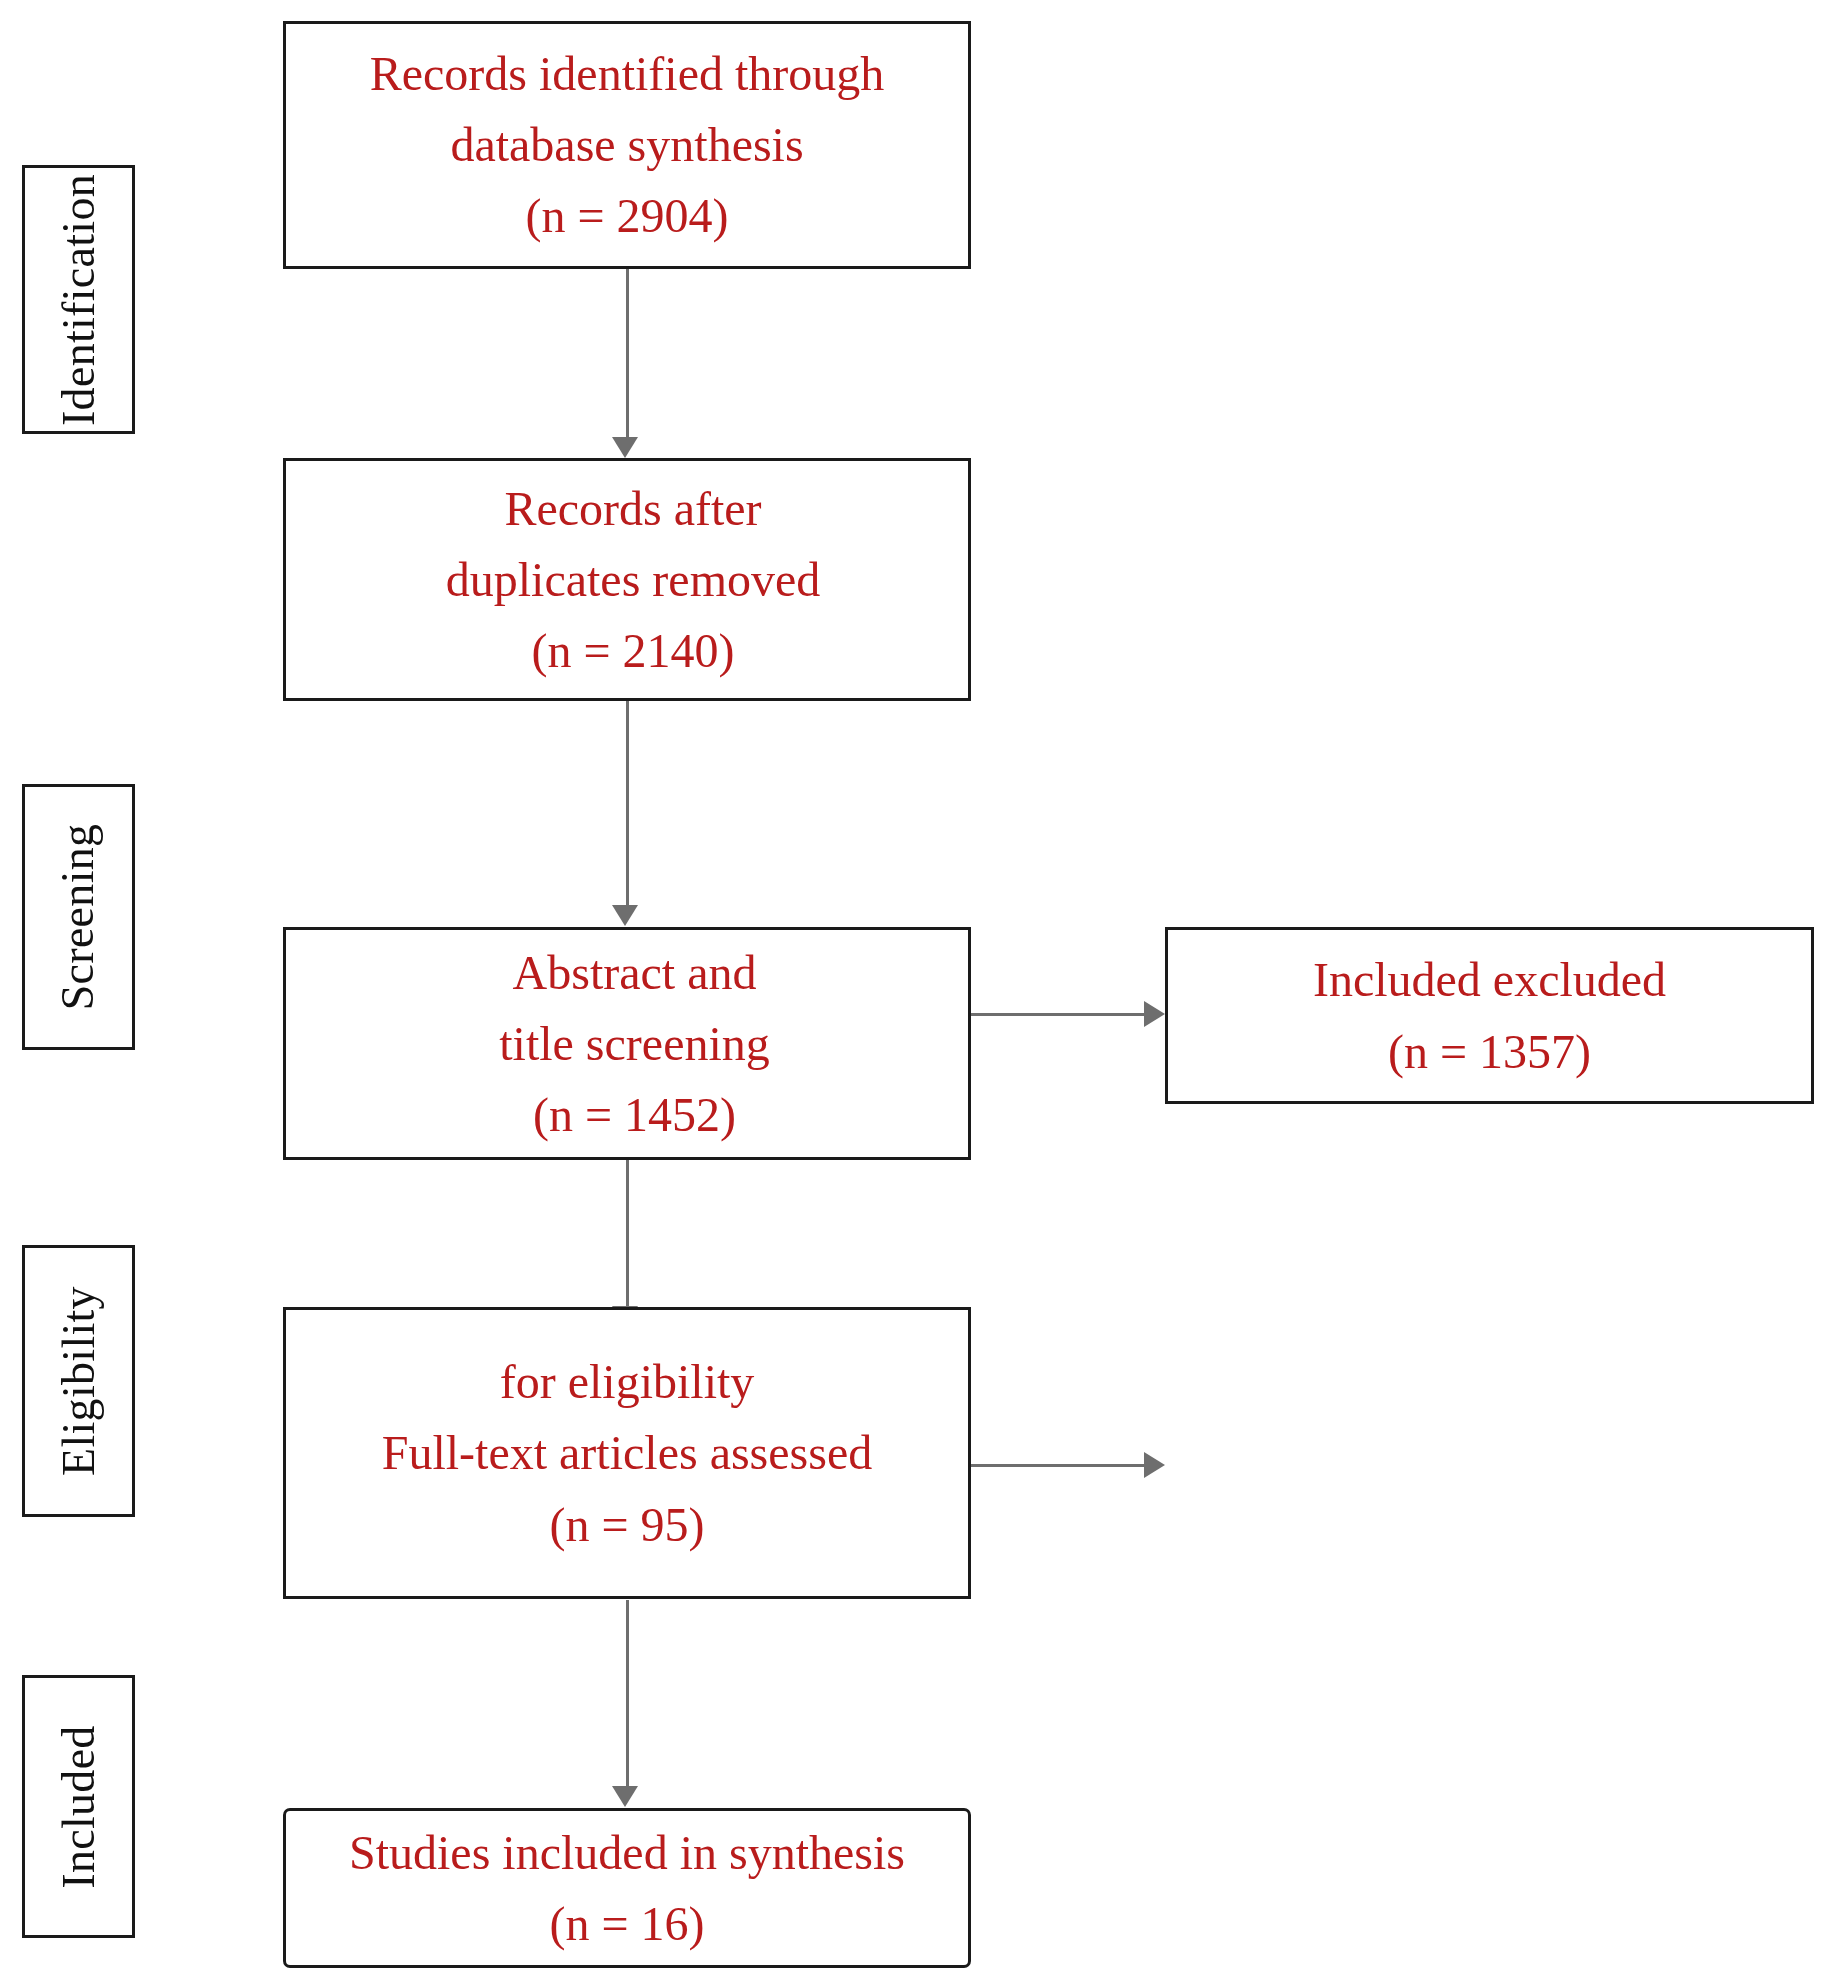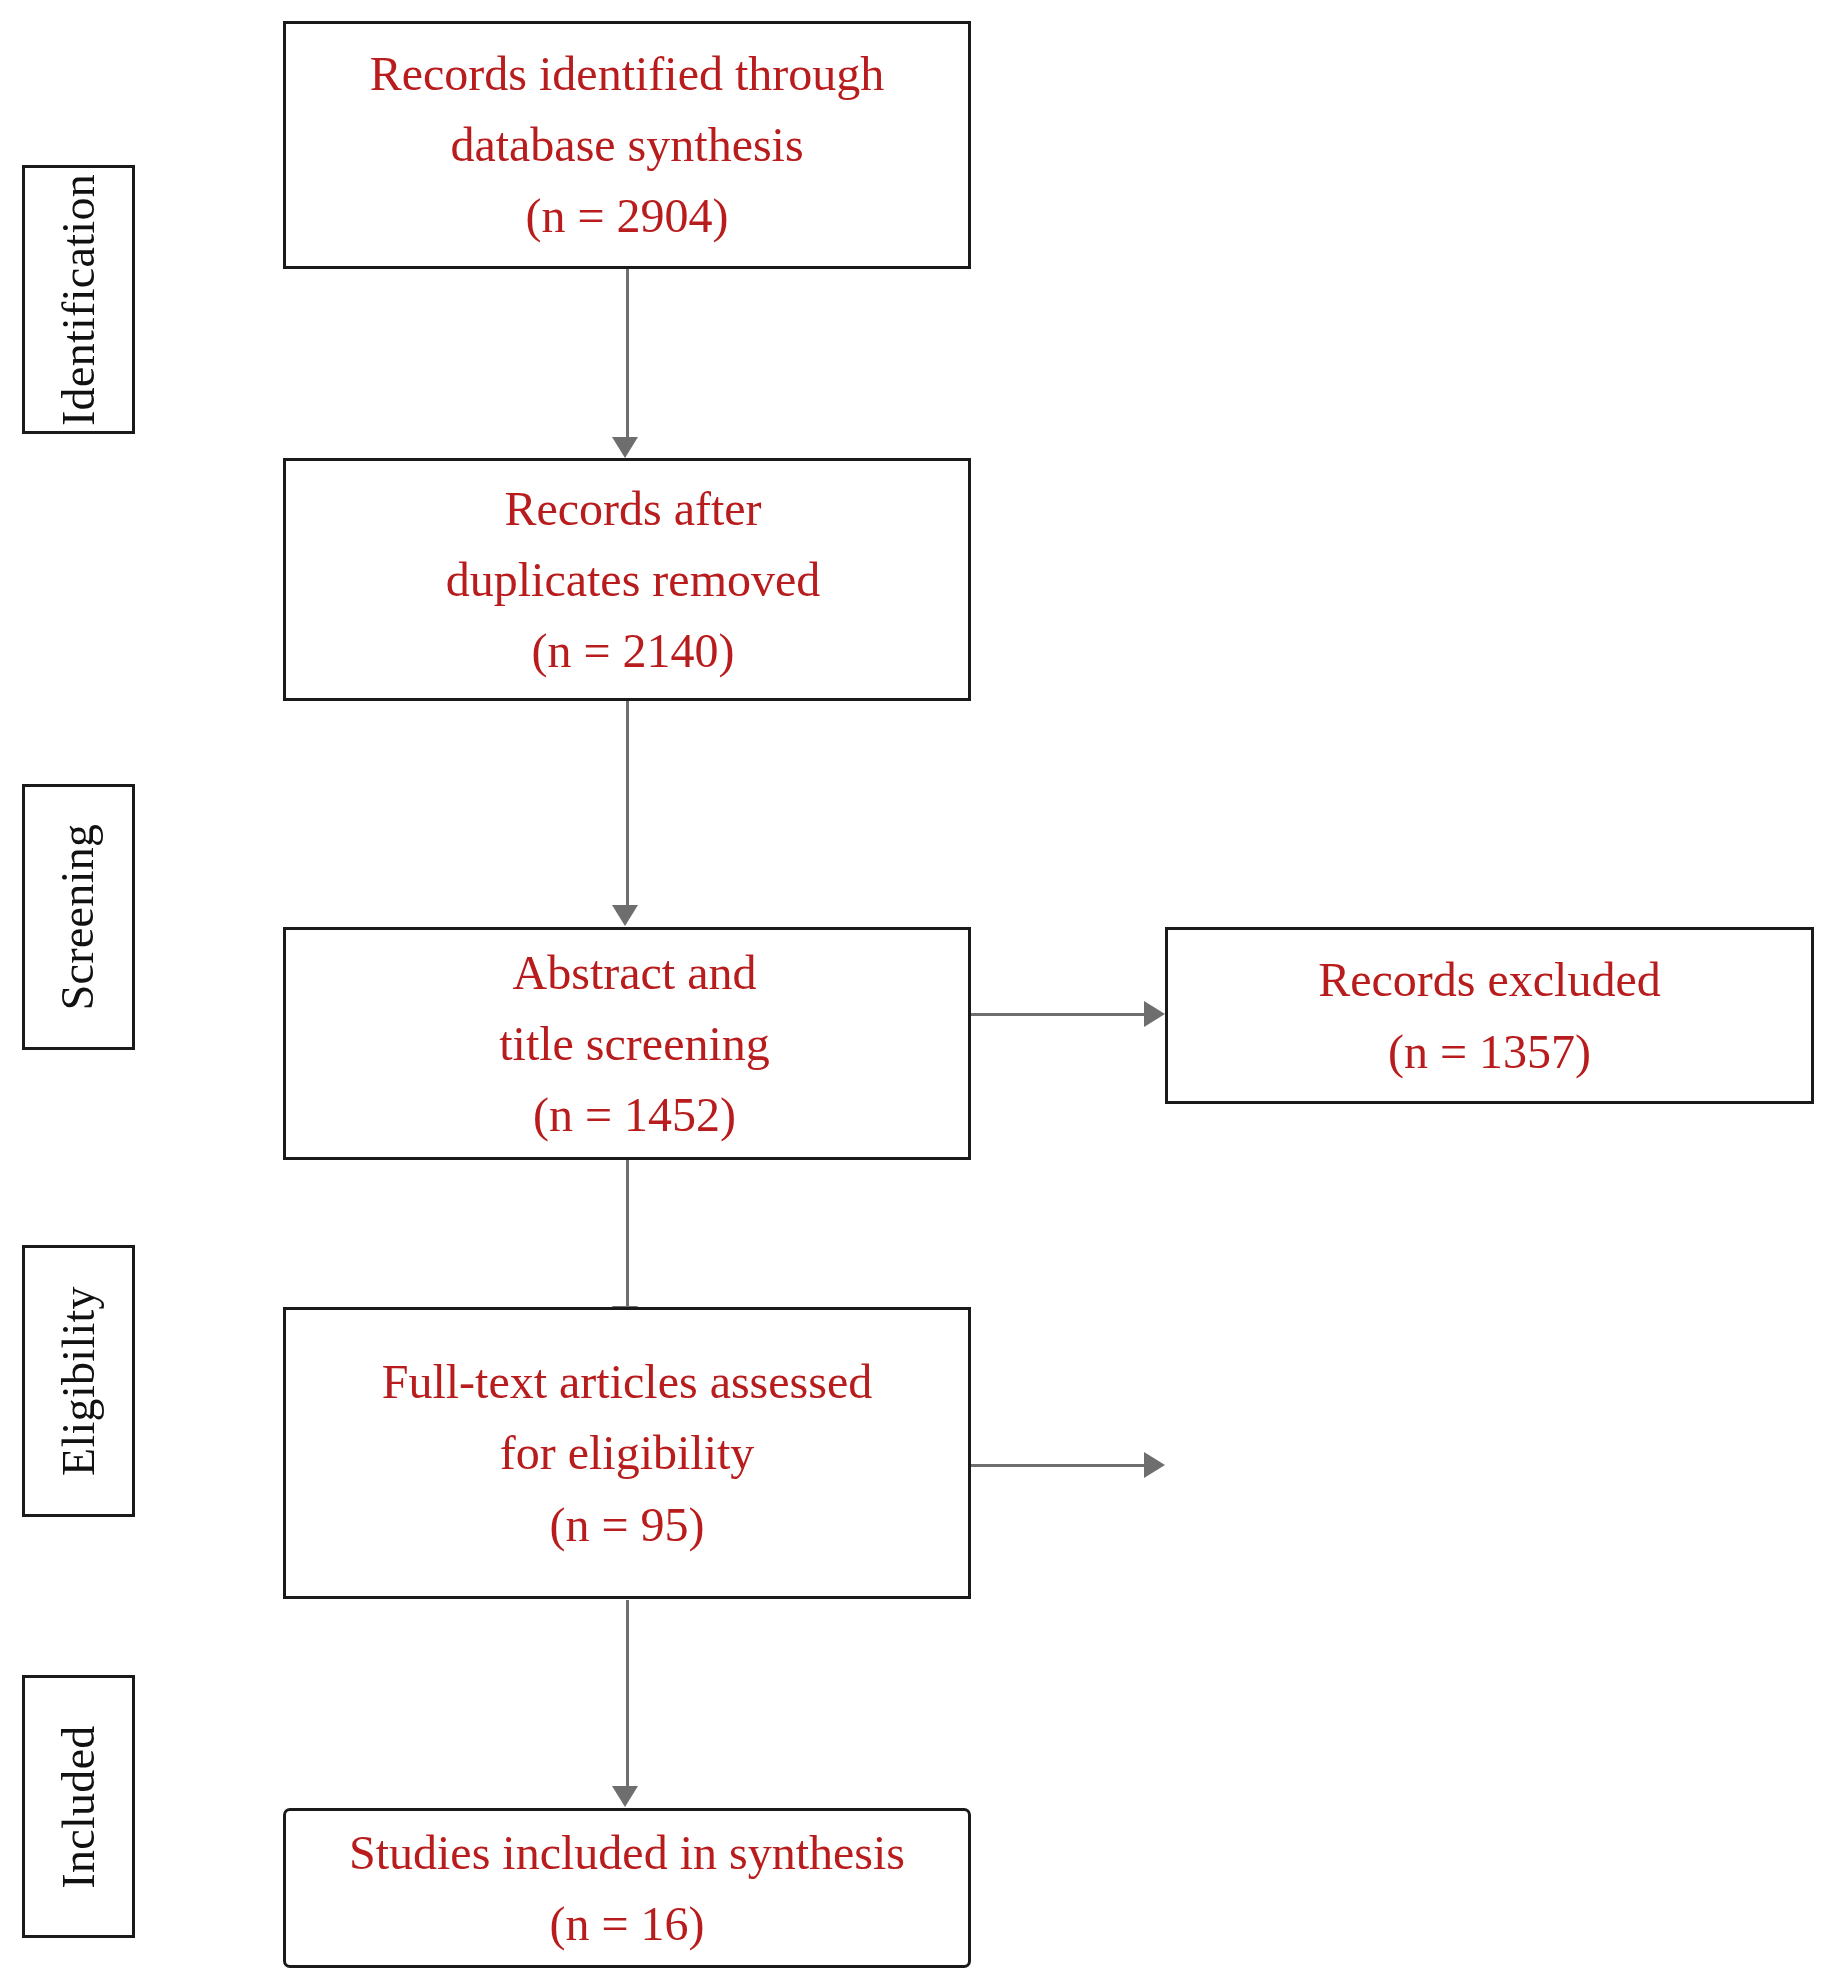--- a/index.html
+++ b/index.html
@@ -137,27 +137,27 @@
     <div class="line">(n = 2140)</div>
   </div>
 
   <div class="flow-box" style="left:283px; top:927px; width:688px; height:233px;padding-left:30px;">
     <div class="line">Abstract and</div>
     <div class="line">title screening</div>
     <div class="line">(n = 1452)</div>
   </div>
 
   <div class="flow-box" style="left:1165px; top:927px; width:649px; height:177px;">
-    <div class="line">Records excluded</div>
+    <div class="line">Included excluded</div>
     <div class="line">(n = 1357)</div>
   </div>
 
   <div class="flow-box" style="left:283px; top:1307px; width:688px; height:292px;">
+    <div class="line">for eligibility</div>
     <div class="line">Full-text articles assessed</div>
-    <div class="line">for eligibility</div>
     <div class="line">(n = 95)</div>
   </div>
 
 
   <div class="flow-box" style="left:283px; top:1808px; width:688px; height:160px;border-radius:7px;">
     <div class="line">Studies included in synthesis</div>
     <div class="line">(n = 16)</div>
   </div>
 
 </div>

